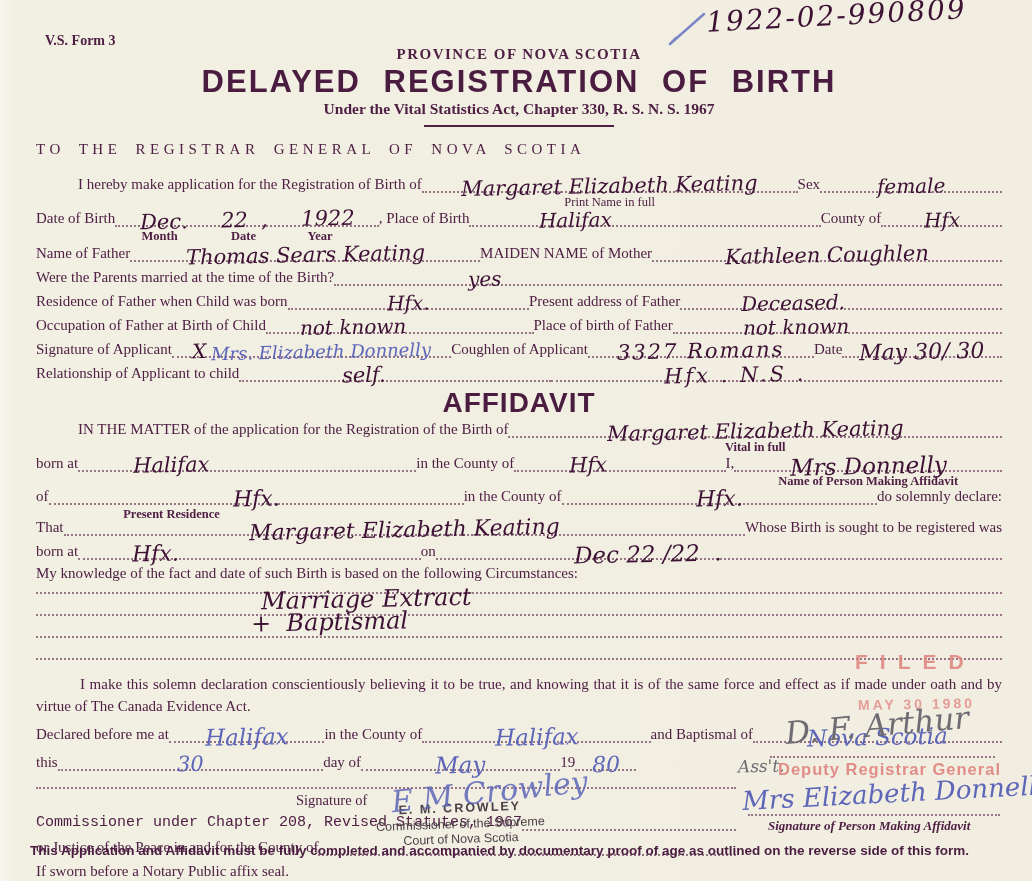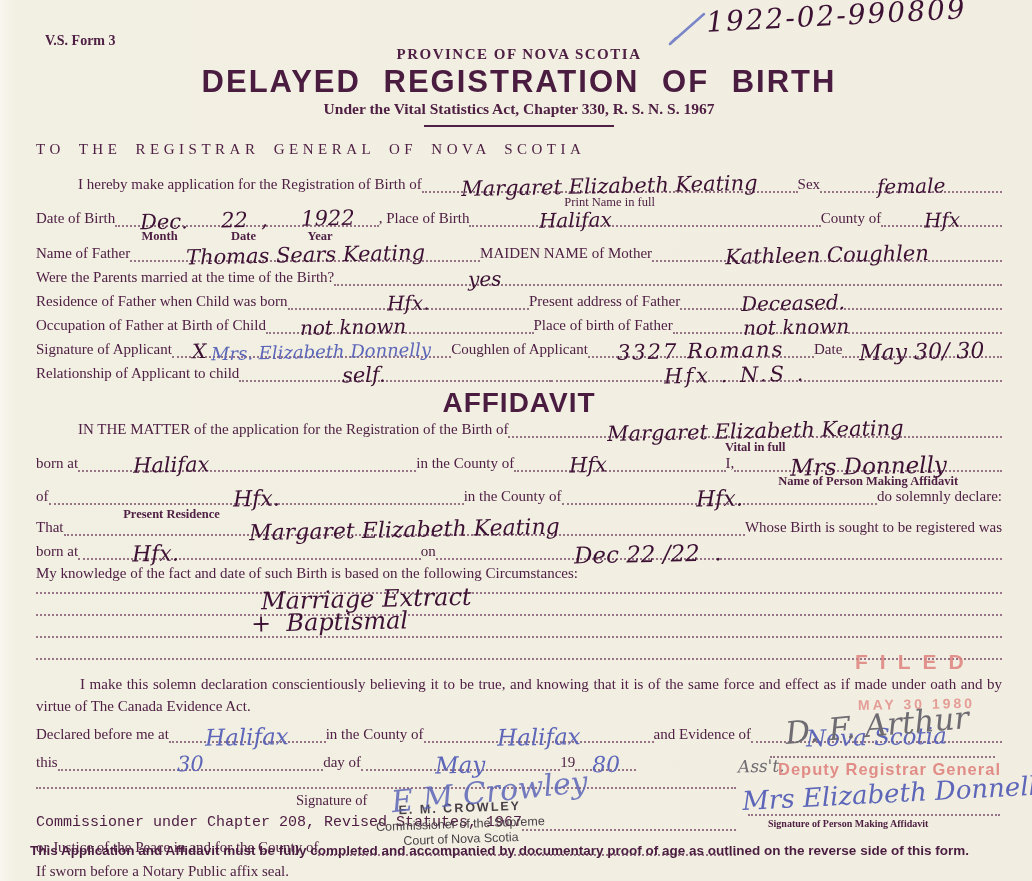--- a/index.html
+++ b/index.html
@@ -230,21 +230,21 @@
 
     <div class="row" style="max-width:966px; margin-top:6px; margin-bottom:9px;">
       <span class="lbl">Declared before me at</span>
       <span class="fill" style="flex:1.5;">
         <span class="hw hw-blue" style="font-size:23px;">Halifax</span>
       </span>
       <span class="lbl">in the County of</span>
       <span class="fill" style="flex:2.2;">
         <span class="hw hw-blue" style="font-size:23px;">Halifax</span>
       </span>
-      <span class="lbl">and Evidence of</span>
+      <span class="lbl">and Baptismal of</span>
       <span class="fill" style="flex:2.4;">
         <span class="hw hw-blue" style="font-size:23px;">Nova Scotia</span>
       </span>
     </div>
 
     <div class="row" style="max-width:600px;">
       <span class="lbl">this</span>
       <span class="fill" style="flex:2.4;">
         <span class="hw hw-blue" style="font-size:21px;">30</span>
       </span>
@@ -282,18 +282,18 @@
 
   <div class="abs" style="left:730px; top:648px; width:275px; height:190px;">
     <div class="stamp-red abs" style="left:125px; top:2px; font-size:21px; letter-spacing:12px; opacity:.85;">FILED</div>
     <div class="stamp-red abs" style="left:128px; top:48px; font-size:14px; letter-spacing:3px; opacity:.75; transform:rotate(-1deg);">MAY 30 1980</div>
     <span class="hw hw-grey abs" style="left:55px; top:62px; font-size:31px; transform:rotate(-5deg);">D. F. Arthur</span>
     <div class="dotted-rule abs" style="left:40px; top:108px; width:225px;"></div>
     <span class="hw hw-grey abs" style="left:8px; top:110px; font-size:17px;">Ass't.</span>
     <div class="stamp-red abs" style="left:48px; top:112px; font-family:'Liberation Sans', sans-serif; font-size:16.5px; font-weight:bold; letter-spacing:1px; opacity:.9;">Deputy Registrar General</div>
     <span class="hw hw-blue abs" style="left:12px; top:132px; font-size:26px; transform:rotate(-3deg);">Mrs Elizabeth Donnelly</span>
     <div class="dotted-rule abs" style="left:18px; top:166px; width:252px;"></div>
-    <div class="abs" style="left:38px; top:170px; font-size:10px; font-weight:bold;">Signature of Person Making Affidavit</div>
+    <div class="abs" style="left:38px; top:170px; font-size:13px; font-weight:bold;font-style:italic;">Signature of Person Making Affidavit</div>
   </div>
 
   <div class="abs" style="left:30px; top:843px; width:980px; font-family:'Liberation Sans', sans-serif; font-size:13.5px; font-weight:bold; color:#4a1c40;">This Application and Affidavit must be fully completed and accompanied by documentary proof of age as outlined on the reverse side of this form.</div>
 
 </div>
 
 </body></html>

